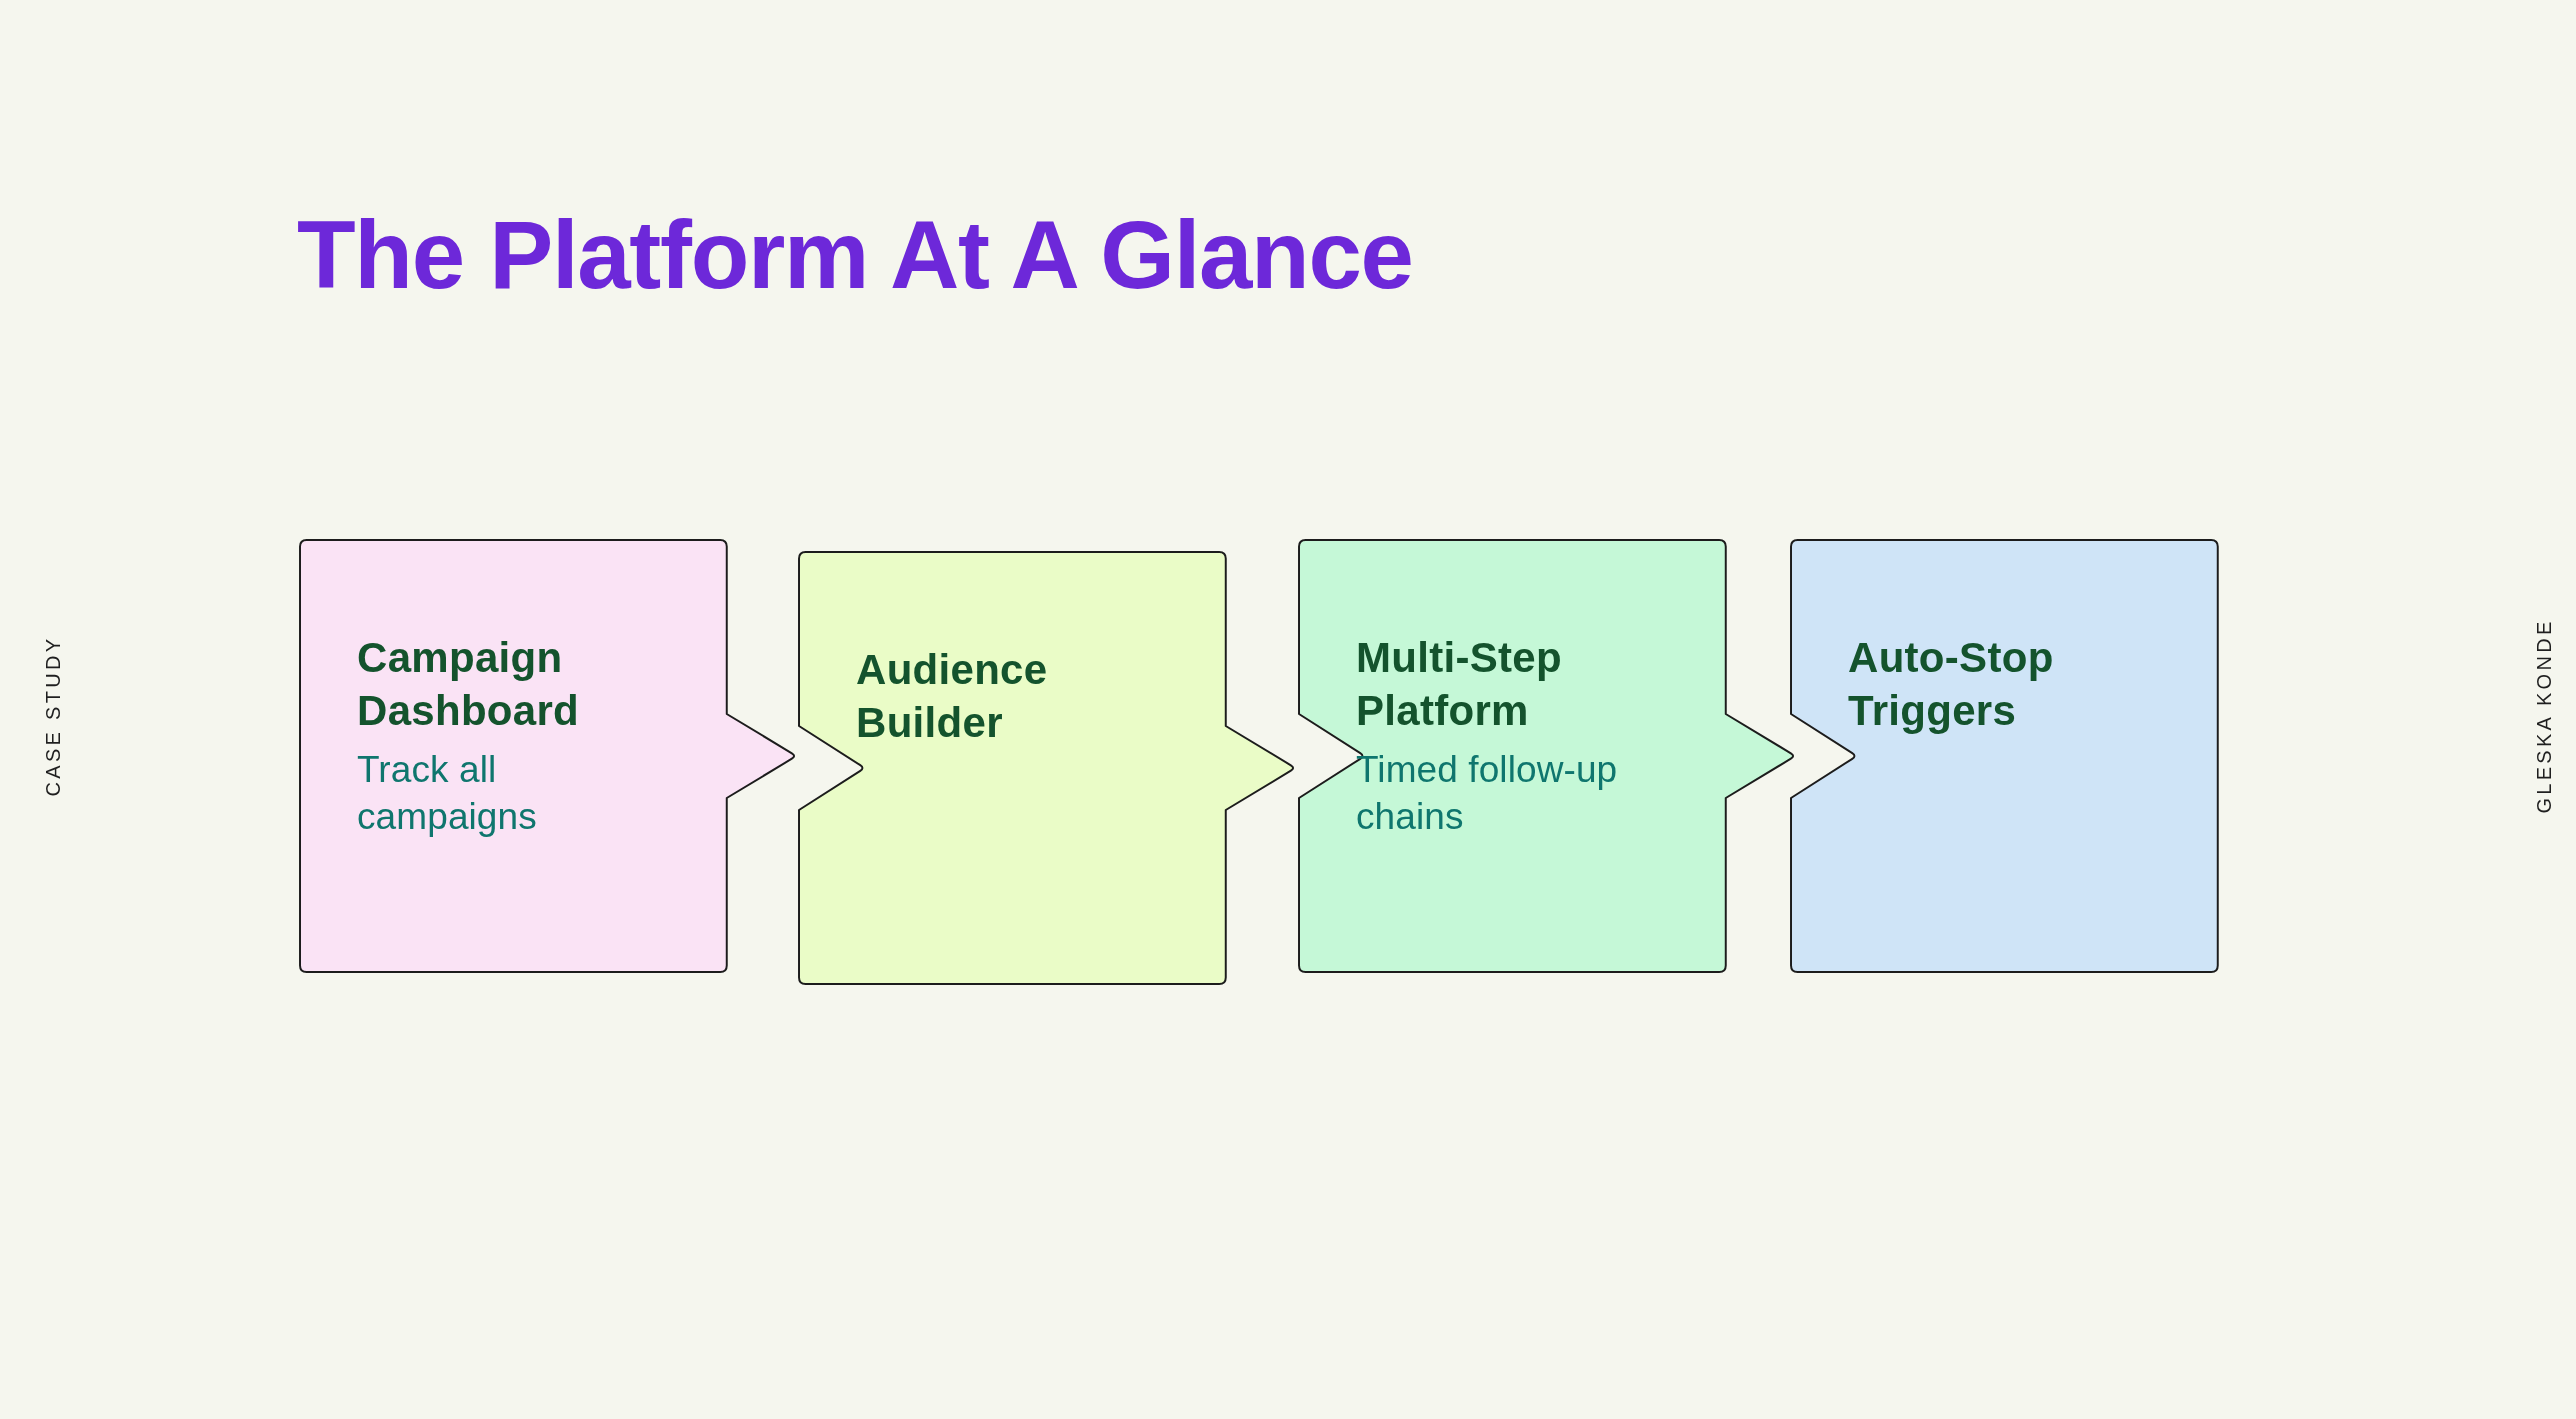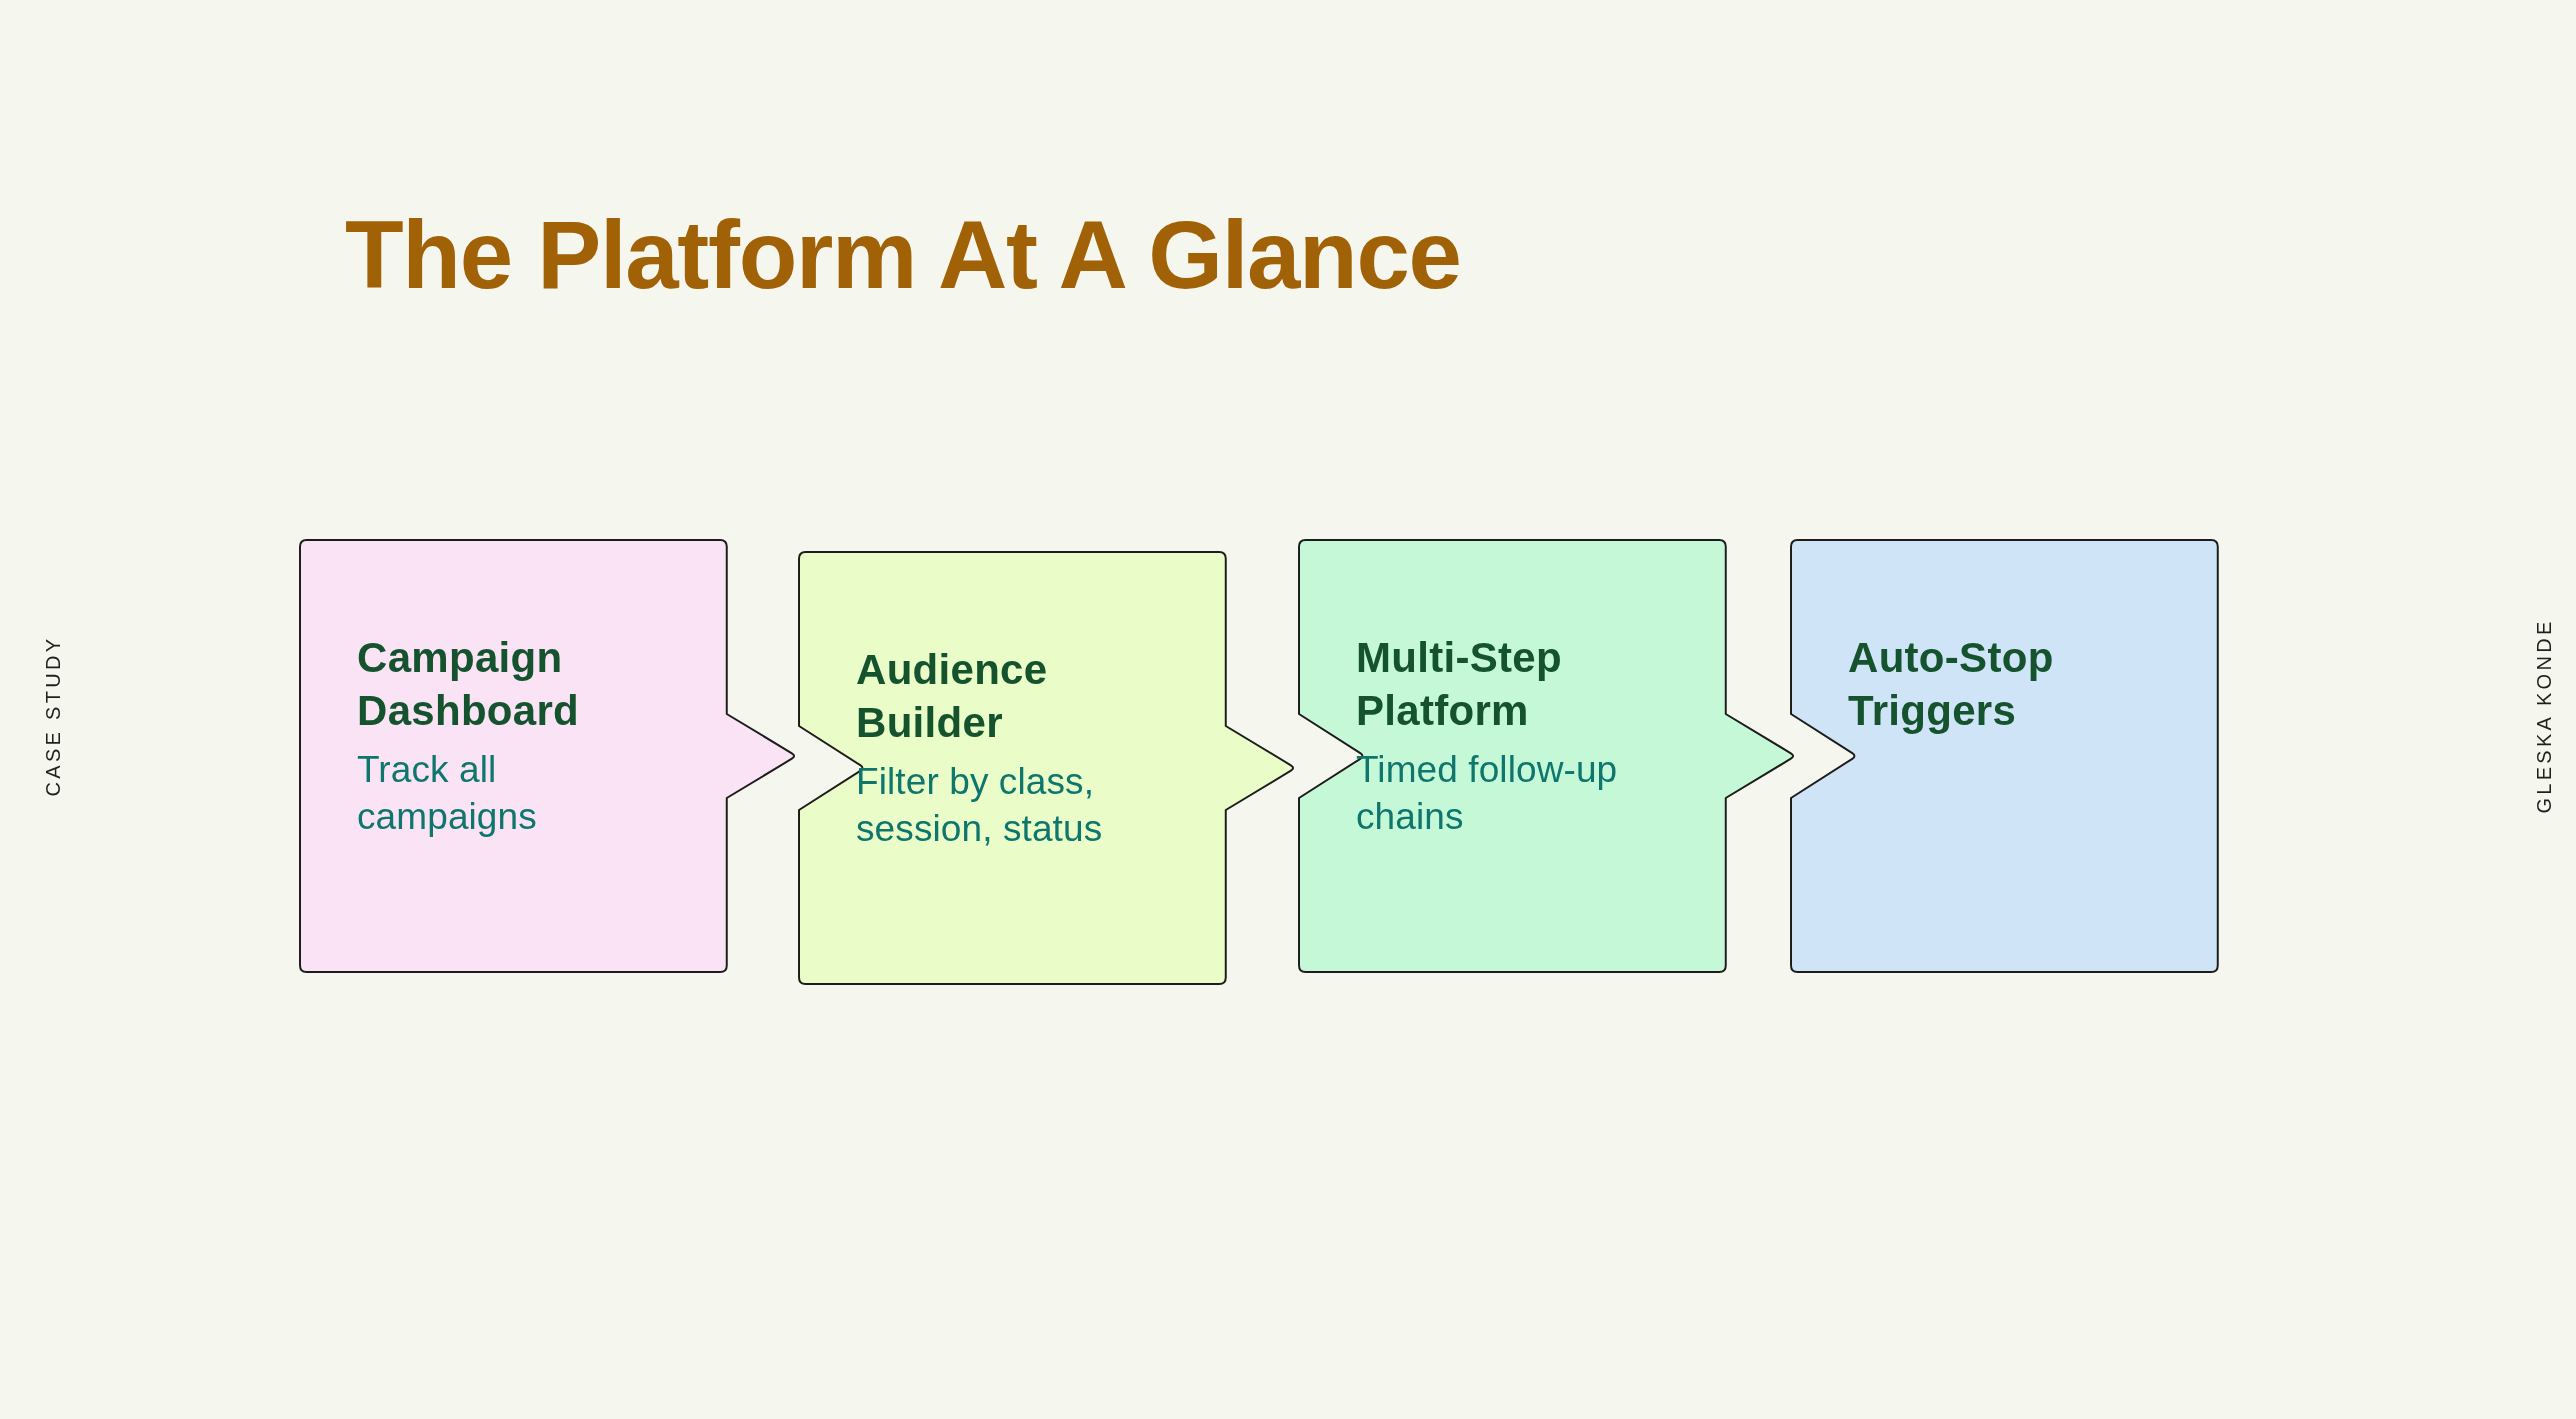--- a/index.html
+++ b/index.html
@@ -16,23 +16,22 @@
     color: #1d1d1d;
   }
   .slide-title {
     position: absolute;
     left: 297px;
     top: 143px;
     font-size: 96px;
     line-height: 1;
     font-weight: 800;
     letter-spacing: -1.3px;
-    color: #a16207;
+    color: #6d28d9;
     white-space: nowrap;
-    margin-left: 48px;
   }
   .side-label {
     position: absolute;
     font-size: 20px;
     font-weight: 500;
     letter-spacing: 3.3px;
     color: #1f1f1f;
     white-space: nowrap;
     transform: translate(-50%, -50%) rotate(-90deg);
   }
@@ -105,22 +104,20 @@
   </div>
 </div>
 
 <div class="card card-2">
   <svg class="card-svg" width="499" height="432" viewBox="0 0 760 658">
     <path class="card-shape" d="M 10 0 H 640 Q 650 0 650 10 V 265 L 749.2 324.9 Q 756 329 749.2 333.1 L 650 393 V 648 Q 650 658 640 658 H 10 Q 0 658 0 648 V 393 L 93.3 333.3 Q 100 329 93.3 324.7 L 0 265 V 10 Q 0 0 10 0 Z" fill="#eafcc7"></path>
   </svg>
   <div class="card-content">
     <div class="card-title">Audience
 Builder</div>
-    <div class="card-desc">Filter by class,
-session, status</div>
   </div>
 </div>
 
 <div class="card card-3">
   <svg class="card-svg" width="499" height="432" viewBox="0 0 760 658">
     <path class="card-shape" d="M 10 0 H 640 Q 650 0 650 10 V 265 L 749.2 324.9 Q 756 329 749.2 333.1 L 650 393 V 648 Q 650 658 640 658 H 10 Q 0 658 0 648 V 393 L 93.3 333.3 Q 100 329 93.3 324.7 L 0 265 V 10 Q 0 0 10 0 Z" fill="#c5f8d7"></path>
   </svg>
   <div class="card-content">
     <div class="card-title">Multi-Step
 Platform</div>

